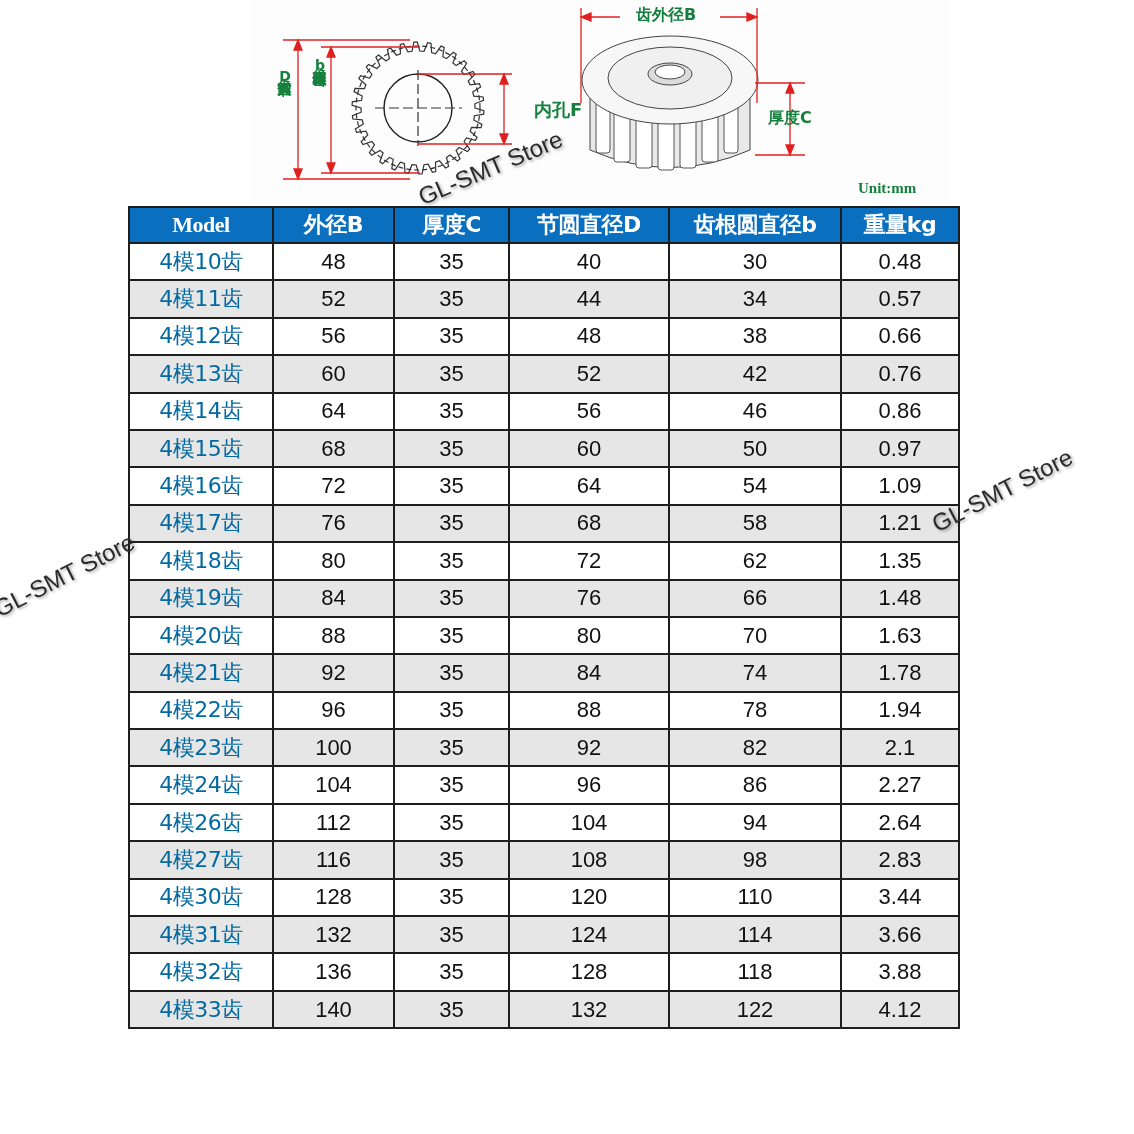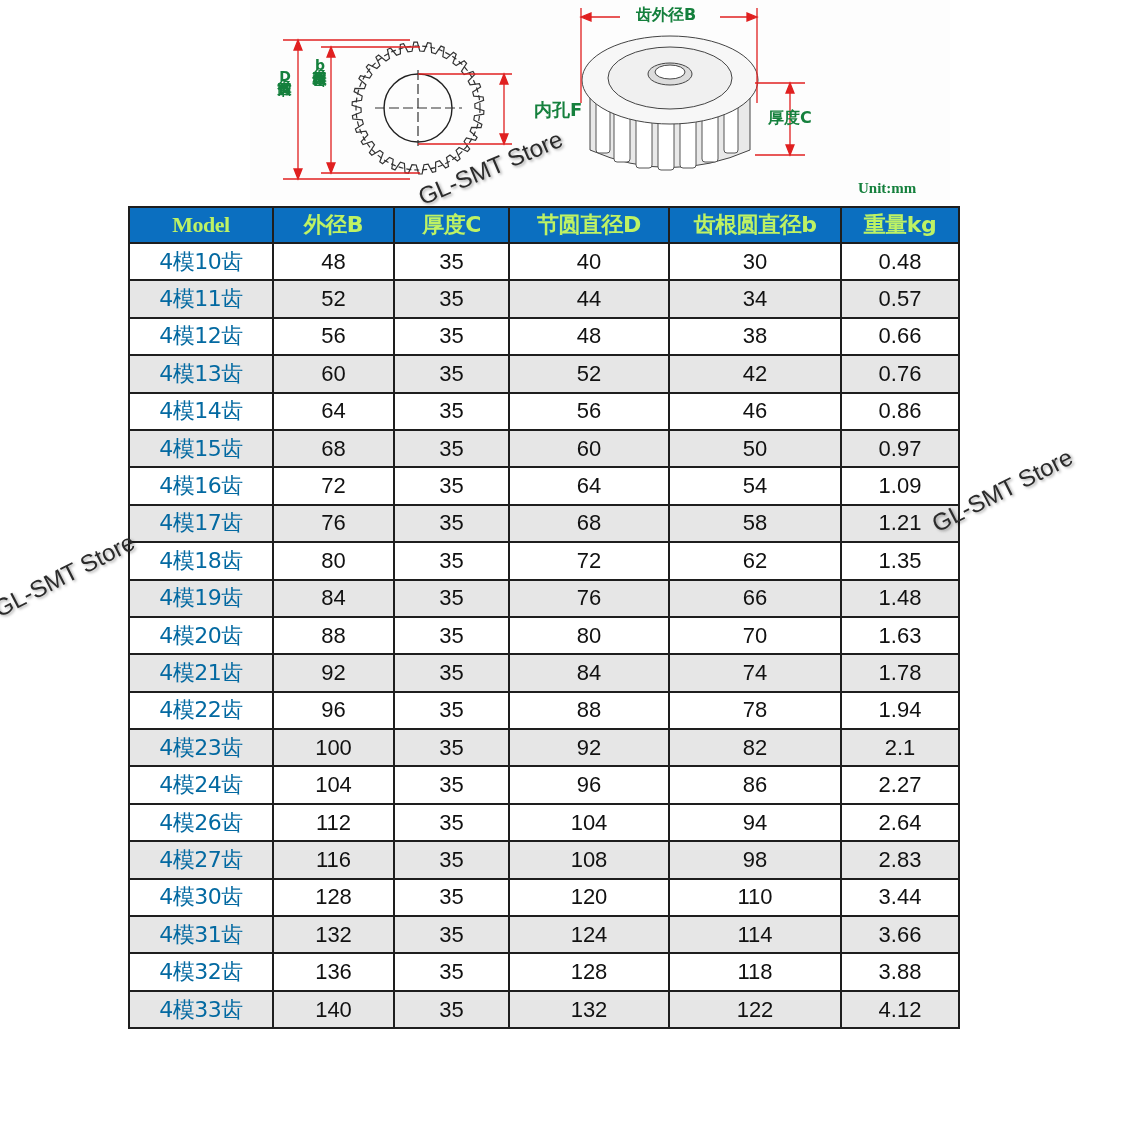--- a/index.html
+++ b/index.html
@@ -10,21 +10,21 @@
   }
   #diagram { position:absolute; left:250px; top:0; width:700px; height:205px; background:#fdfdfd; }
   #diagram svg { position:absolute; left:0; top:0; }
   .lbl { position:absolute; color:#15803d; font-family:"DejaVu Sans", sans-serif; font-weight:bold; }
   .vert { writing-mode:vertical-rl; text-orientation:upright; letter-spacing:-1px; font-size:14px; line-height:14px; }
   #unit { position:absolute; left:858px; top:180px; font-family:"Liberation Serif", serif; font-weight:bold; font-size:15px; color:#15803d; }
 
   #spec-table { position:absolute; left:128px; top:206px; border-collapse:collapse; table-layout:fixed; }
   #spec-table th, #spec-table td { border:2px solid #1e1e1e; padding:0; text-align:center; white-space:nowrap; overflow:hidden; }
   #spec-table th {
-    background:#0b6fc0; color:#bef264; height:34px; font-size:22px; font-weight:bold;
+    background:#0b6fc0; color:#ffffff; height:34px; font-size:22px; font-weight:bold;
     font-family:"DejaVu Sans", sans-serif; letter-spacing:-0.5px;
   }
   #spec-table th.model-h { font-family:"Liberation Serif", serif; font-size:22px; }
   #spec-table td { height:35.4px; font-size:22px; color:#111; font-family:"Liberation Sans", sans-serif; }
   #spec-table td.model { color:#0369a1; font-family:"DejaVu Sans", sans-serif; font-size:22px; letter-spacing:-0.5px; }
   #spec-table tr.odd td { background:#ffffff; }
   #spec-table tr.even td { background:#e6e6e6; }
 
   .wm {
     position:absolute; font-family:"Liberation Sans", sans-serif; font-size:24px; color:#2b2b2b;

